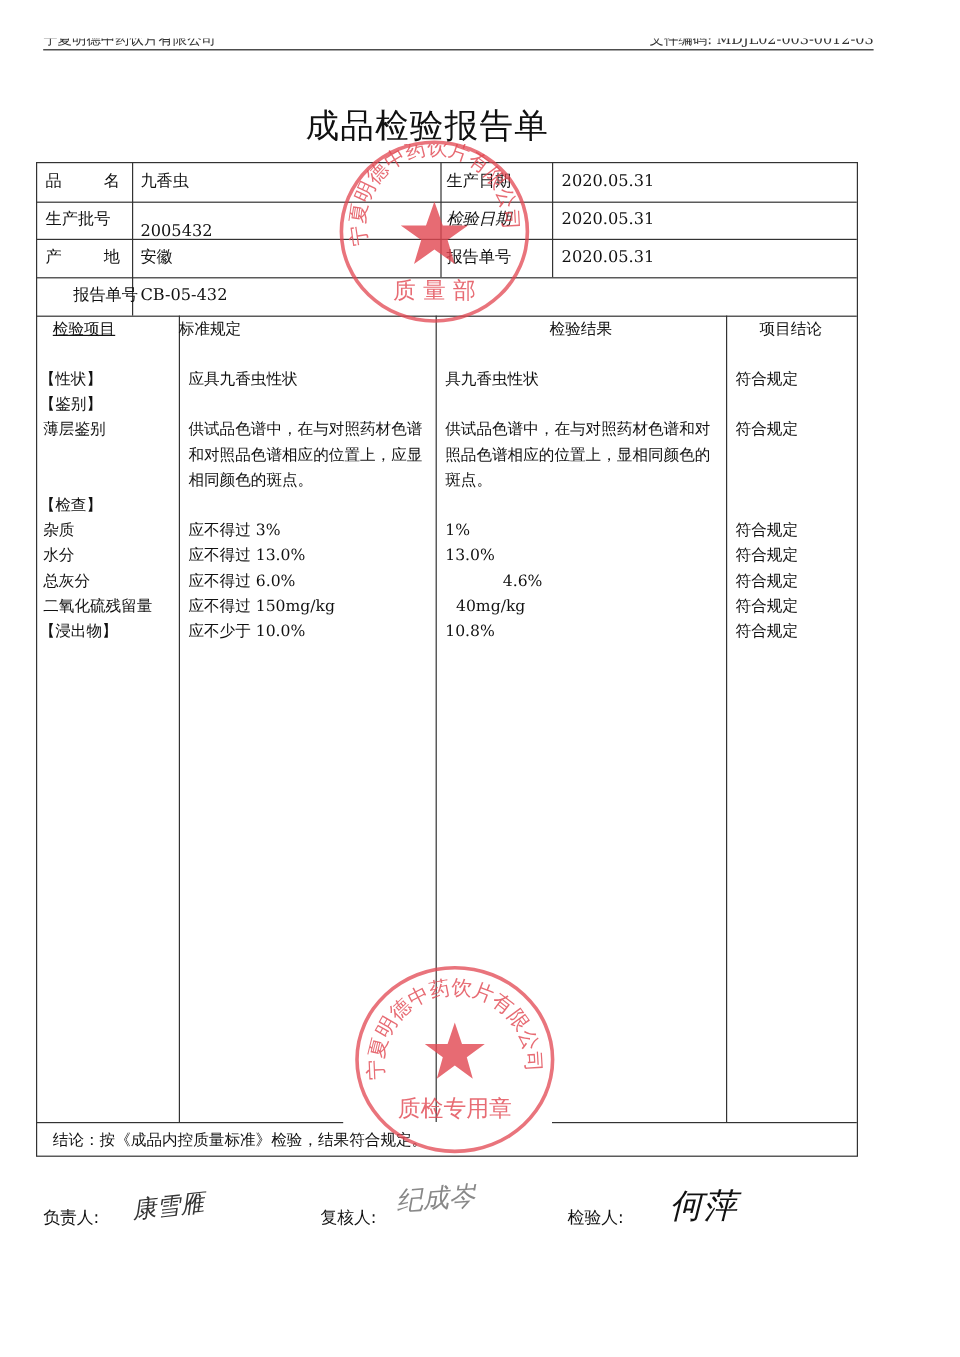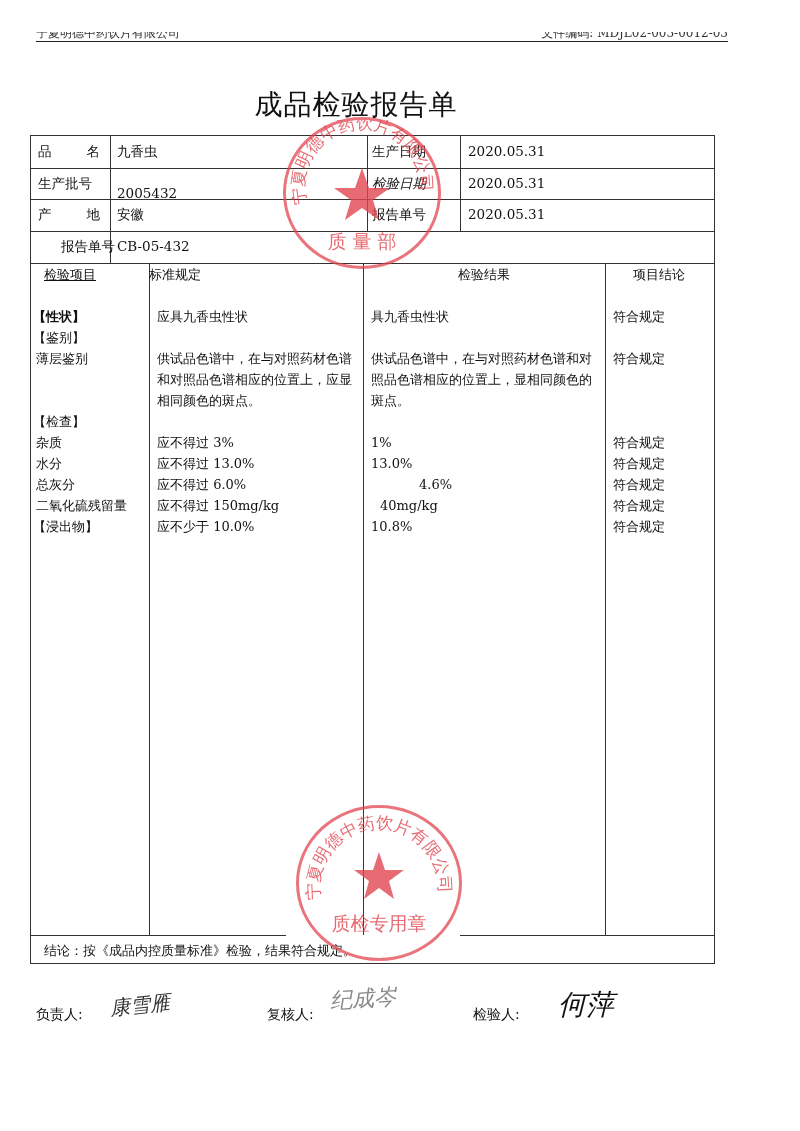--- a/index.html
+++ b/index.html
@@ -76,21 +76,21 @@
 <div class="line-v" style="left:605px; top:263px; height:672px;"></div>
 
 <div class="line-h" style="left:30px; top:935px; width:256px;"></div>
 <div class="line-h" style="left:460px; top:935px; width:254px;"></div>
 
 <div class="col-text u" style="left:44px; top:264px;">检验项目</div>
 <div class="col-text" style="left:149px; width:214px; text-align:left; top:264px;">标准规定</div>
 <div class="col-text" style="left:363px; width:242px; text-align:center; top:264px;">检验结果</div>
 <div class="col-text" style="left:605px; width:108px; text-align:center; top:264px;">项目结论</div>
 
-<div class="col-text" style="left:33px; top:306px;font-weight:bold;">【性状】</div>
+<div class="col-text" style="left:33px; top:306px;">【性状】</div>
 <div class="col-text" style="left:157px; top:306px;">应具九香虫性状</div>
 <div class="col-text" style="left:371px; top:306px;">具九香虫性状</div>
 <div class="col-text" style="left:613px; top:306px;">符合规定</div>
 
 <div class="col-text" style="left:33px; top:327px;">【鉴别】</div>
 
 <div class="col-text" style="left:36px; top:348px;">薄层鉴别</div>
 <div class="col-text" style="left:157px; top:348px; width:204px;">供试品色谱中，在与对照药材色谱和对照品色谱相应的位置上，应显相同颜色的斑点。</div>
 <div class="col-text" style="left:371px; top:348px; width:232px;">供试品色谱中，在与对照药材色谱和对照品色谱相应的位置上，显相同颜色的斑点。</div>
 <div class="col-text" style="left:613px; top:348px;">符合规定</div>

